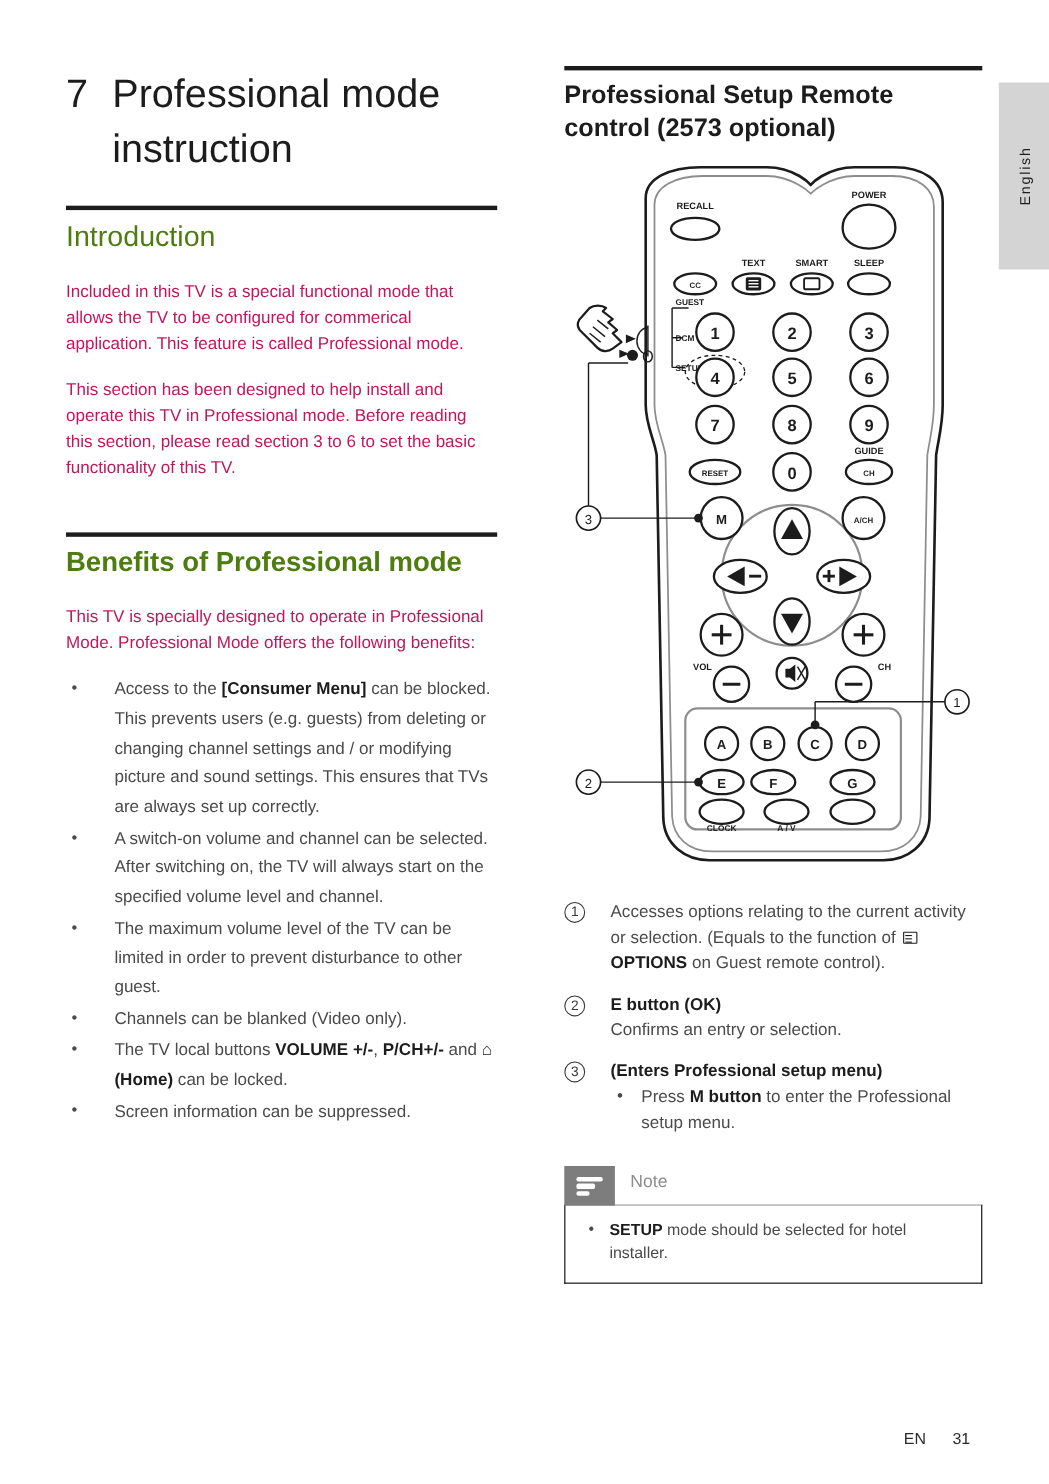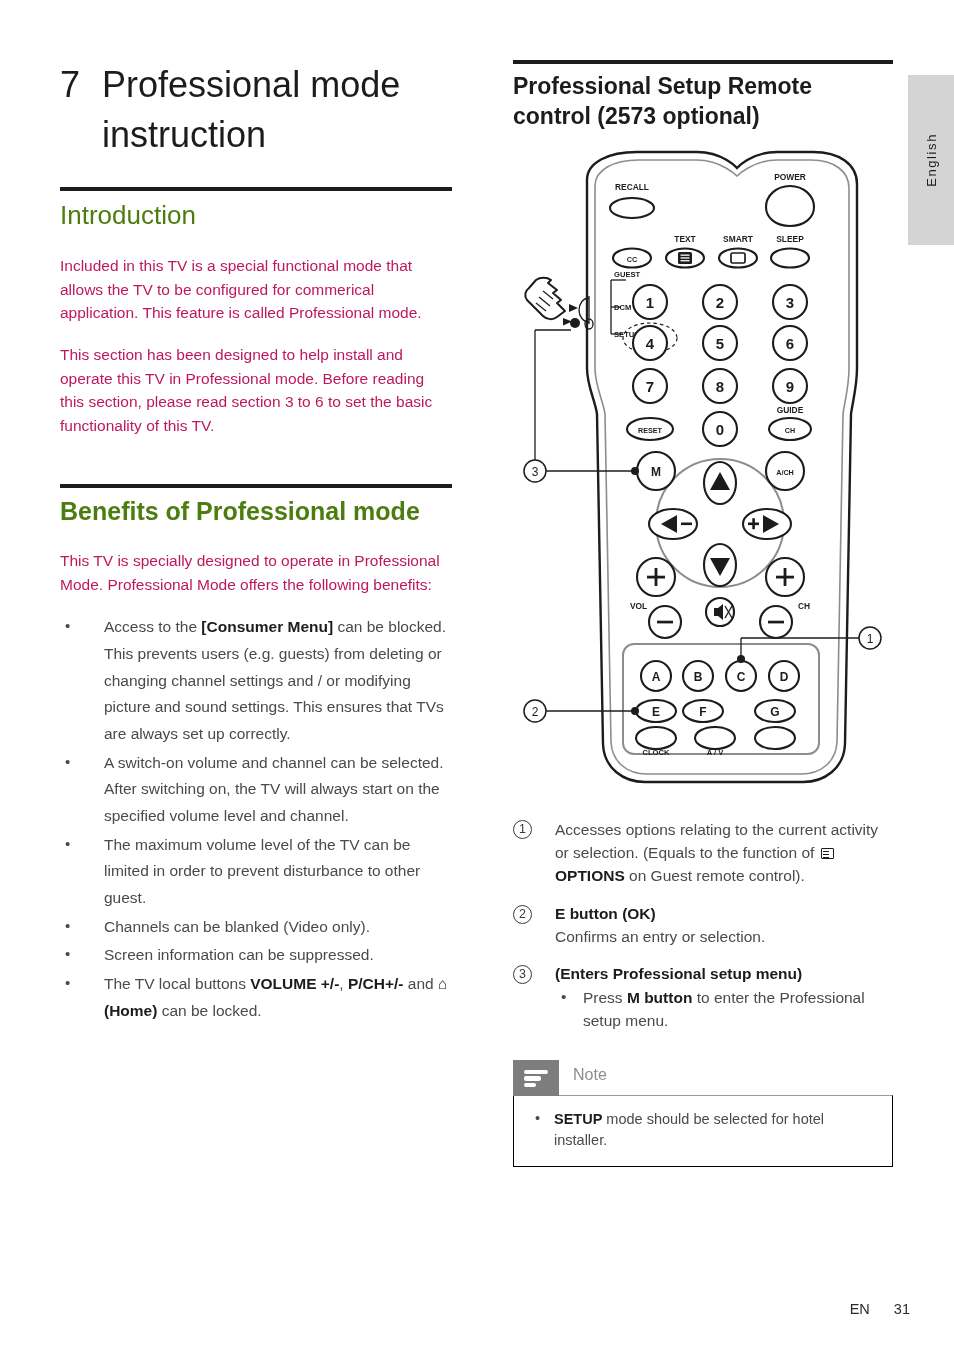--- a/index.html
+++ b/index.html
@@ -133,21 +133,21 @@
   }
   .note-body ul { list-style:none; margin:0; padding:0; }
   .note-body li {
     position:relative; padding-left:24px;
     font-size:14.5px; line-height:1.42; color:#4a4a4a;
   }
   .note-body li::before { content:"•"; position:absolute; left:5px; top:-1px; }
 
   
   .footer {
-    position:absolute; right:44px; bottom:32px;
+    position:absolute; right:72px; bottom:32px;
     font-size:14.5px; color:#2b2b2b;
     display:flex; gap:24px; align-items:baseline;
   }
 
   
   .remote-fig { position: relative; width: 380px; height: 680px; margin-top: 6px; }
   .remote-fig svg { display:block; }
 </style>
 </head>
 <body>
@@ -170,22 +170,22 @@
 
   <hr class="rule-thick" style="margin-top:46px;">
   <h2 class="sec bold">Benefits of Professional mode</h2>
   <p class="body">This TV is specially designed to operate in Professional Mode. Professional Mode offers the following benefits:</p>
 
   <ul class="bullets" id="benefit-list">
       <li><span>Access to the </span><span style="font-weight: 700; color: rgb(28, 28, 28);">[Consumer Menu]</span><span> can be blocked.  This prevents users (e.g. guests) from deleting or changing channel settings and / or modifying picture and sound settings. This ensures that TVs are always set up correctly.</span></li>
       <li><span>A switch-on volume and channel can be selected.  After switching on, the TV will always start on the specified volume level and channel.</span></li>
       <li><span>The maximum volume level of the TV can be limited in order to prevent disturbance to other guest.</span></li>
       <li><span>Channels can be blanked (Video only).</span></li>
+      <li><span>The TV local buttons </span><span style="font-weight: 700; color: rgb(28, 28, 28);">VOLUME +/-</span><span>, </span><span style="font-weight: 700; color: rgb(28, 28, 28);">P/CH+/-</span><span> and </span><span style="font-weight: 700; color: rgb(28, 28, 28);">⌂</span><span style="font-weight: 700; color: rgb(28, 28, 28);"> (Home)</span><span> can be locked.</span></li>
       <li><span>Screen information can be suppressed.</span></li>
-      <li><span>The TV local buttons </span><span style="font-weight: 700; color: rgb(28, 28, 28);">VOLUME +/-</span><span>, </span><span style="font-weight: 700; color: rgb(28, 28, 28);">P/CH+/-</span><span> and </span><span style="font-weight: 700; color: rgb(28, 28, 28);">⌂</span><span style="font-weight: 700; color: rgb(28, 28, 28);"> (Home)</span><span> can be locked.</span></li>
     </ul>
 </div>
 
 <div class="col-right">
 
   <hr class="rule-thick" style="margin:0 0 8px 0;">
   <h2 class="sec-r">Professional Setup Remote control (2573 optional)</h2>
 
   <div class="remote-fig">
     <svg width="380" height="680" viewBox="0 0 380 680" xmlns="http://www.w3.org/2000/svg">

